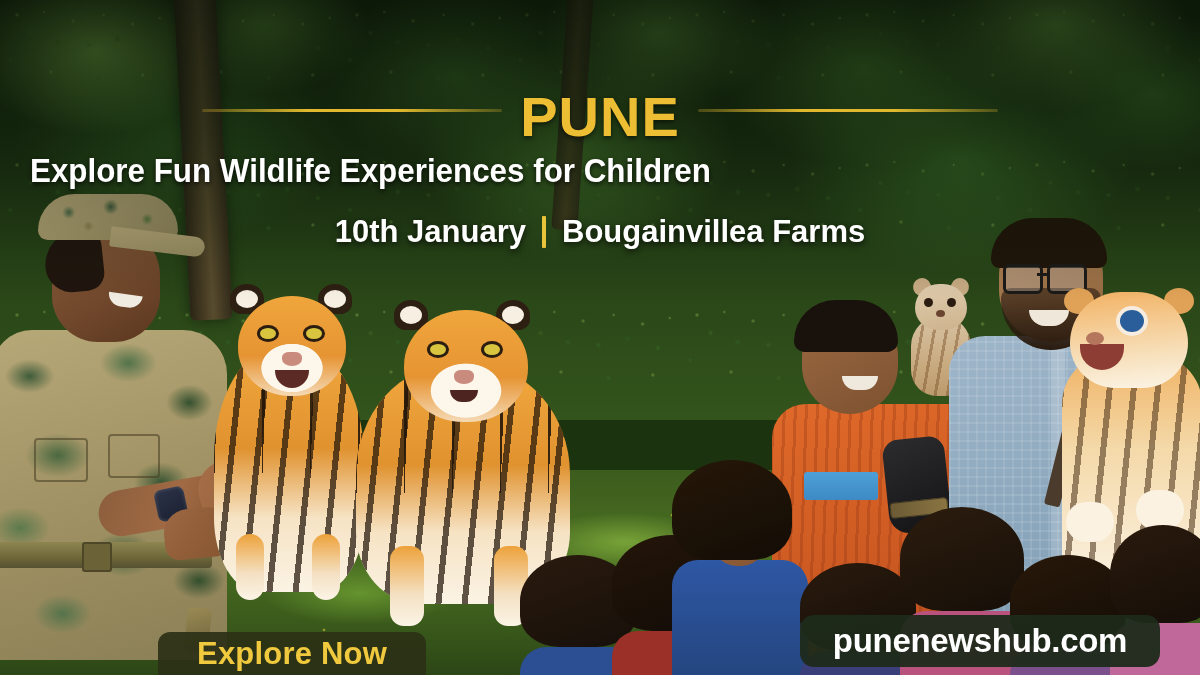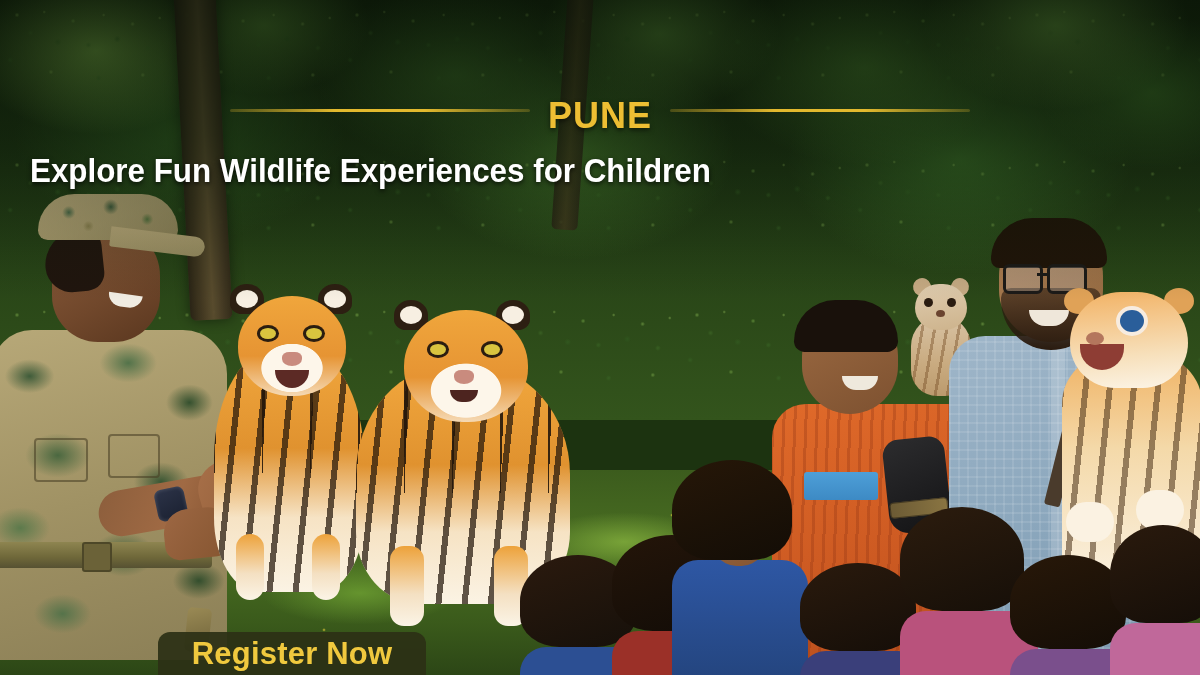--- a/index.html
+++ b/index.html
@@ -346,21 +346,21 @@
   }
 
   .puneRow{
     position:absolute;left:0;top:84px;width:1200px;height:52px;
     display:flex;align-items:center;justify-content:center;gap:18px;
   }
   .rule{height:3px;background:linear-gradient(90deg,rgba(222,178,44,.25),#e2b92e 35%,#e2b92e 65%,rgba(222,178,44,.25));border-radius:2px;}
   .ruleL{width:300px;} .ruleR{width:300px;}
   .pune{
     font-family:"Liberation Sans","DejaVu Sans",sans-serif;
-    font-weight:700;font-size:36px;letter-spacing:1px;
+    font-weight:700;font-size:56px;letter-spacing:1px;
     color:#edbe33;
     text-shadow:0 2px 5px rgba(0,0,0,.6);
     white-space:nowrap;
     margin-top:12px;
   }
 
   .subtitle{
     position:absolute;left:0;top:152px;width:1200px;
     font-family:"Liberation Sans","DejaVu Sans",sans-serif;
     font-weight:700;font-size:33px;color:#ffffff;
@@ -558,19 +558,27 @@
 
 
   <div class="puneRow">
     <div class="rule ruleL"></div>
     <div class="pune">PUNE</div>
     <div class="rule ruleR"></div>
   </div>
 
   <div class="subtitle">Explore Fun Wildlife Experiences for Children</div>
 
+  <div class="meta">
+    <span>10th January</span>
+    <span class="bar"></span>
+    <span>Bougainvillea Farms</span>
+  </div>
 
   <div class="registerBtn">
-    <span>Register Now</span>
+    <span>Explore Now</span>
   </div>
 
+  <div class="urlBadge">
+    <span>punenewshub.com</span>
+  </div>
 
 </div>
 
 </body></html>

